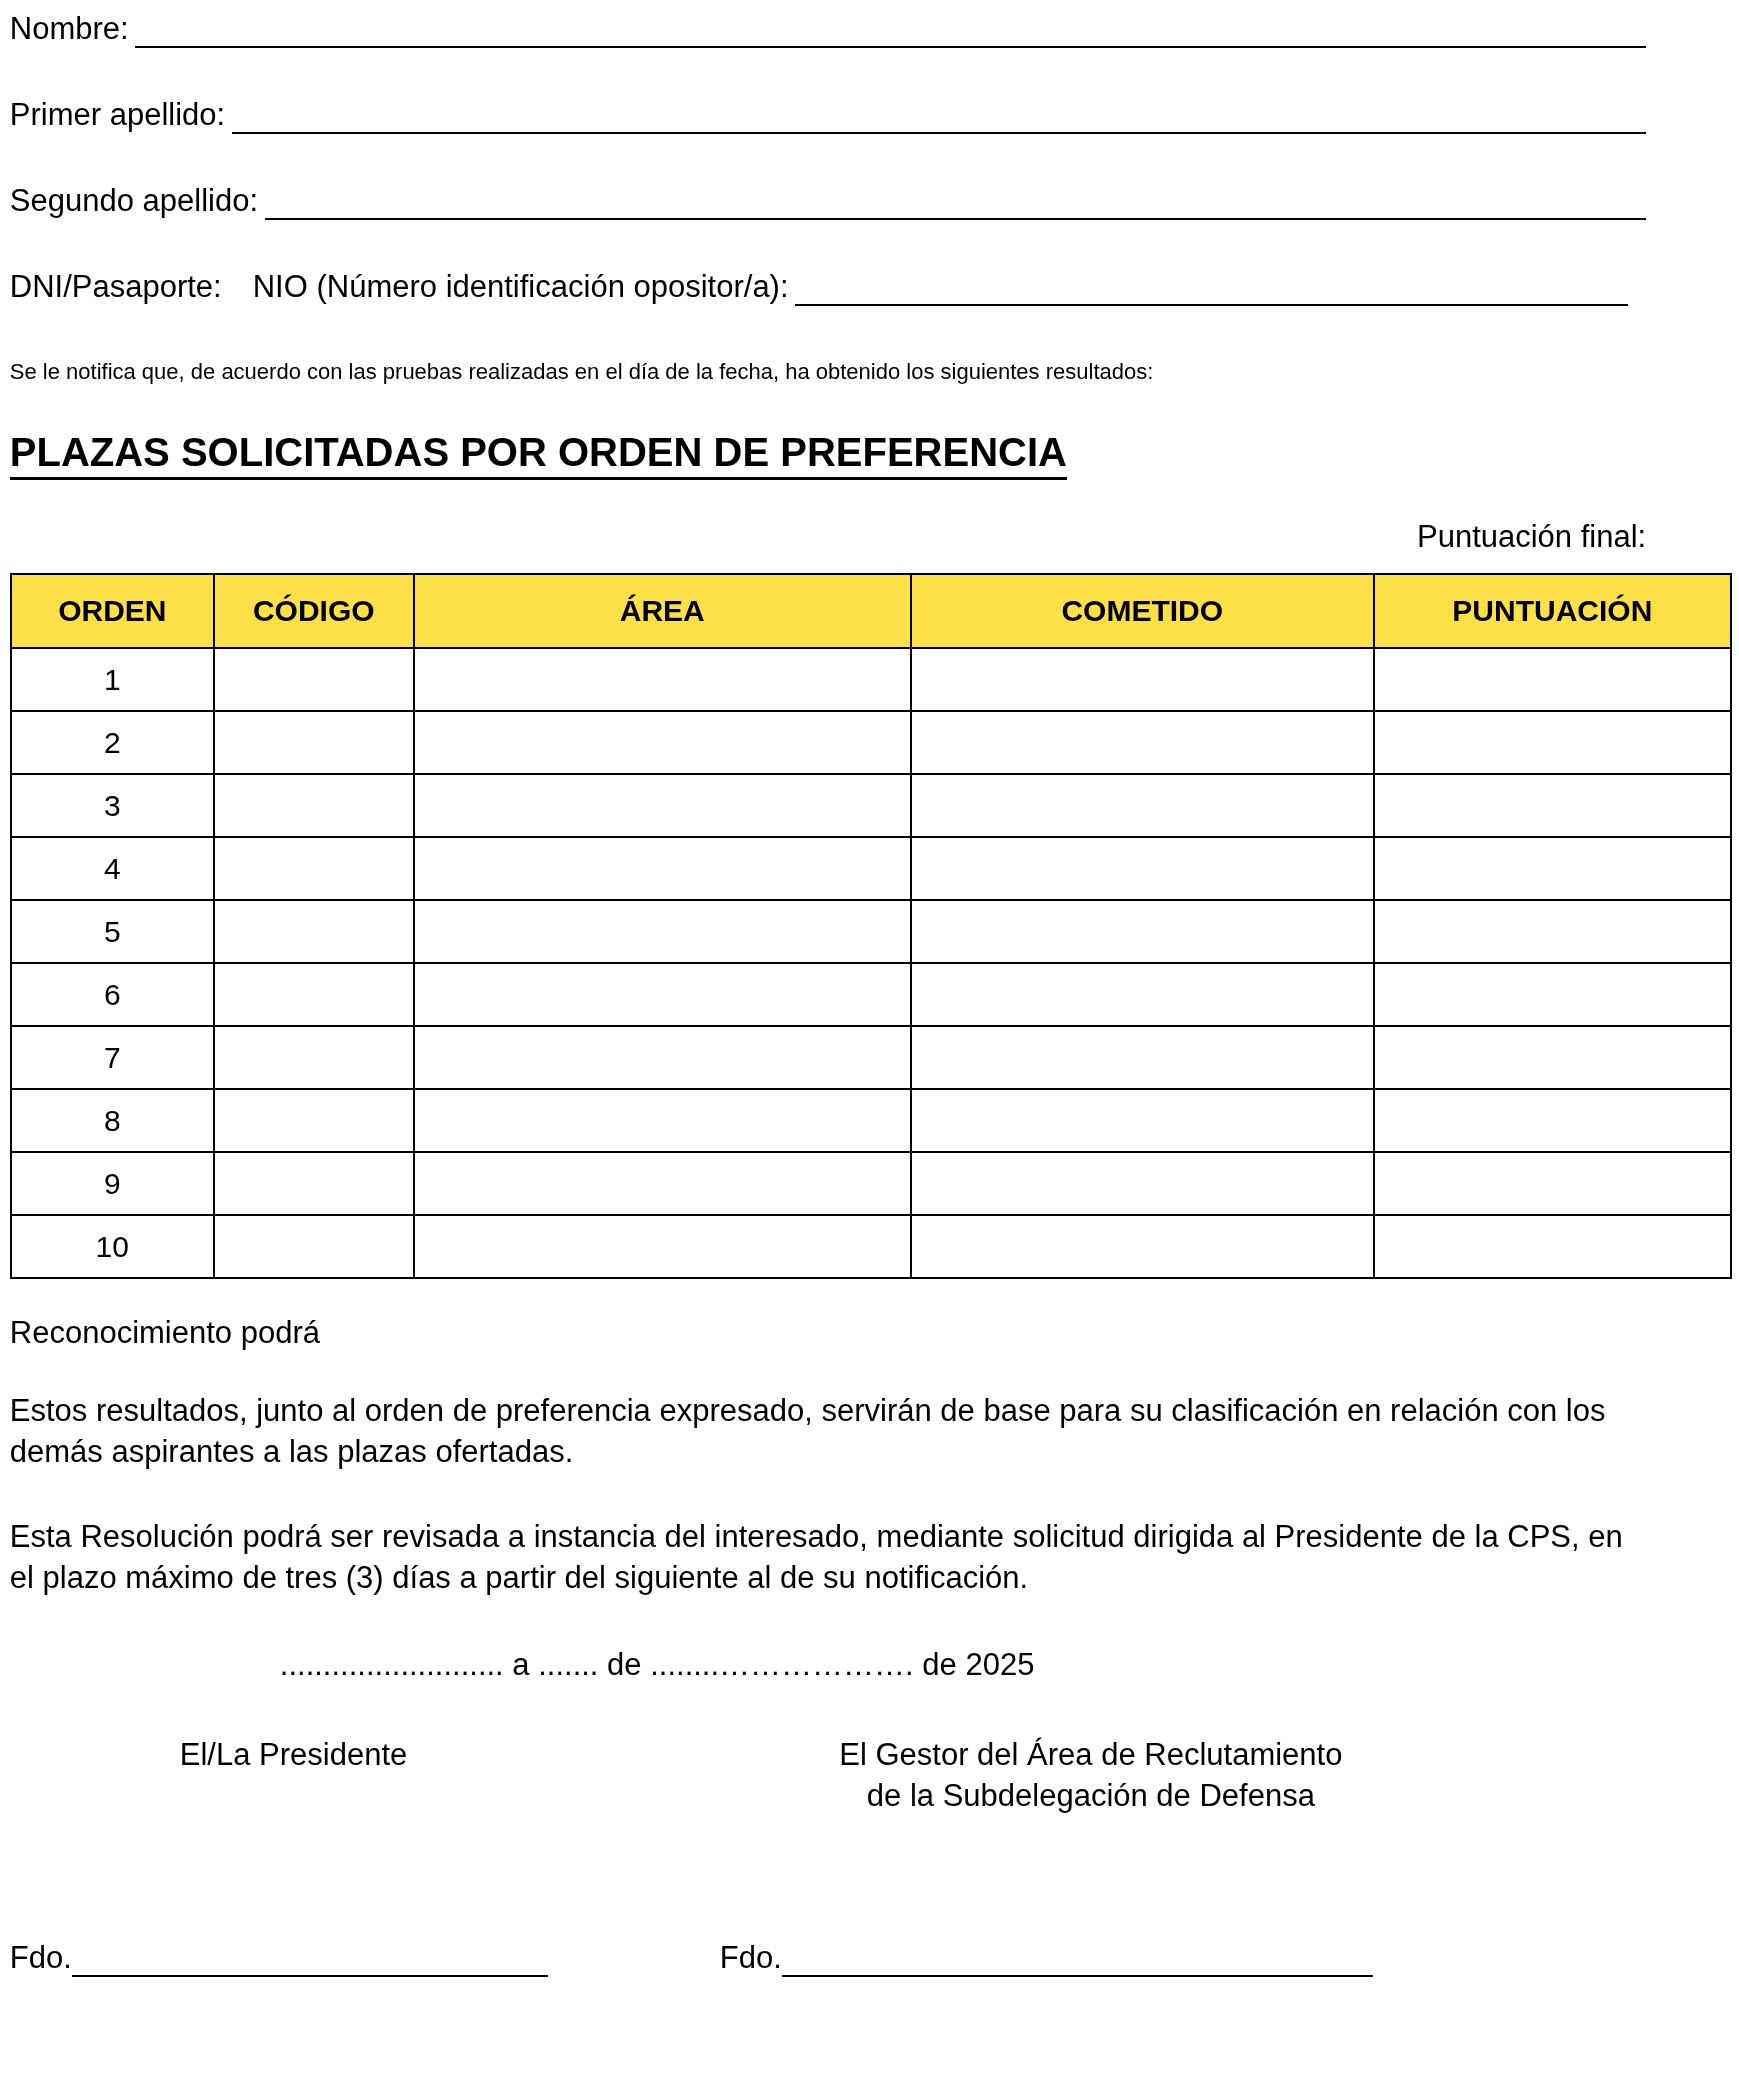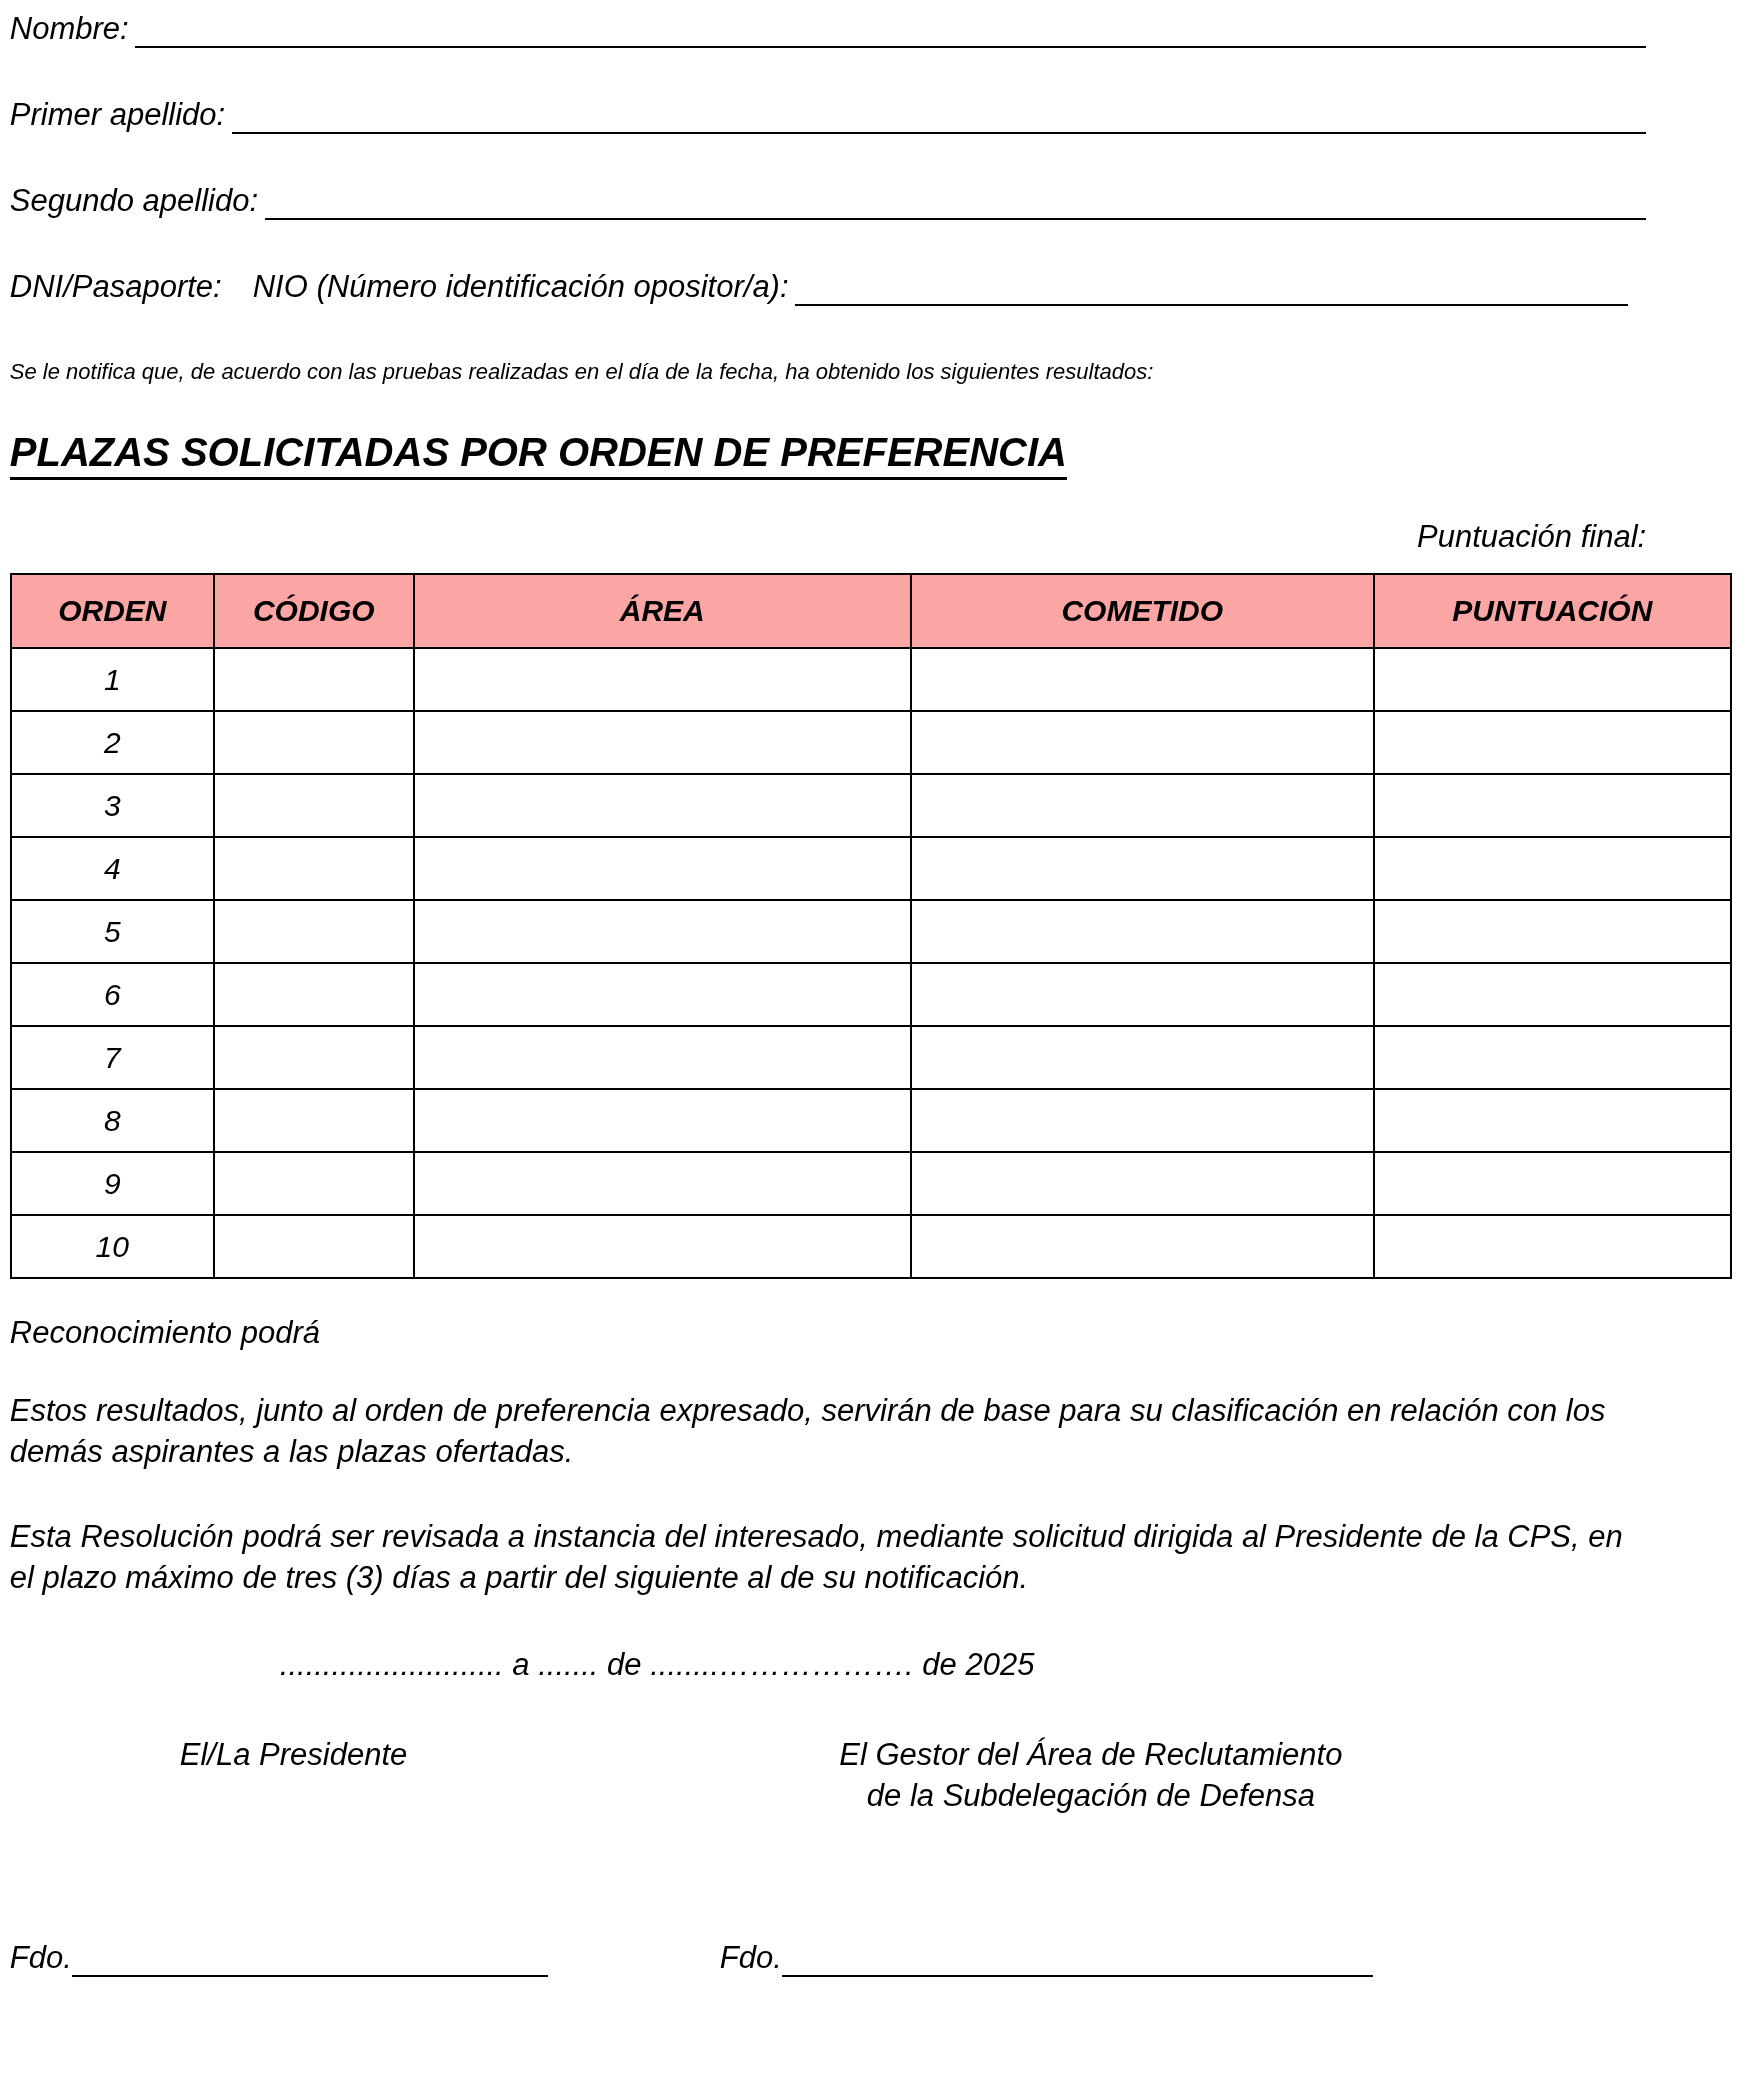--- a/index.html
+++ b/index.html
@@ -9,21 +9,20 @@
     height: 2097px;
     font-family: "Liberation Sans", "DejaVu Sans", sans-serif;
     color: #000000;
     font-size: 31px;
     overflow: hidden;
   }
   .page {
     width: 1656px;
     height: 2097px;
     padding: 6.5px 9.8px 0 9.8px;
-    font-style: italic;
   }
   
   .field-row {
     display: flex;
     align-items: flex-end;
     height: 41px;
     margin-bottom: 45px;
   }
   .field-row .lbl { white-space: nowrap; padding-right: 6.5px; line-height: 38px; }
   .blank {
@@ -60,21 +59,21 @@
     border-collapse: collapse;
     table-layout: fixed;
   }
   table.pref th, table.pref td {
     border: 2.5px solid #000;
     text-align: center;
     vertical-align: middle;
     font-size: 30px;
   }
   table.pref th {
-    background: #fca5a5;
+    background: #fde047;
     height: 74px;
     font-weight: bold;
   }
   table.pref td { height: 63px; font-weight: normal; }
   .col-orden { width: 203px; }
   .col-codigo { width: 200px; }
   .col-area { width: 497px; }
   .col-cometido { width: 463px; }
   .col-punt { width: 357px; }
   

